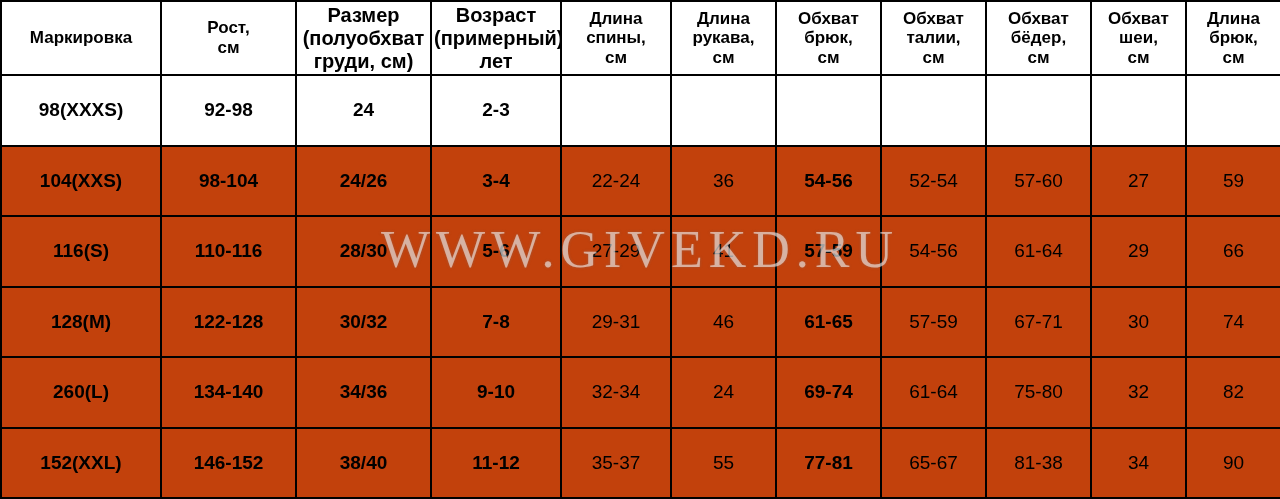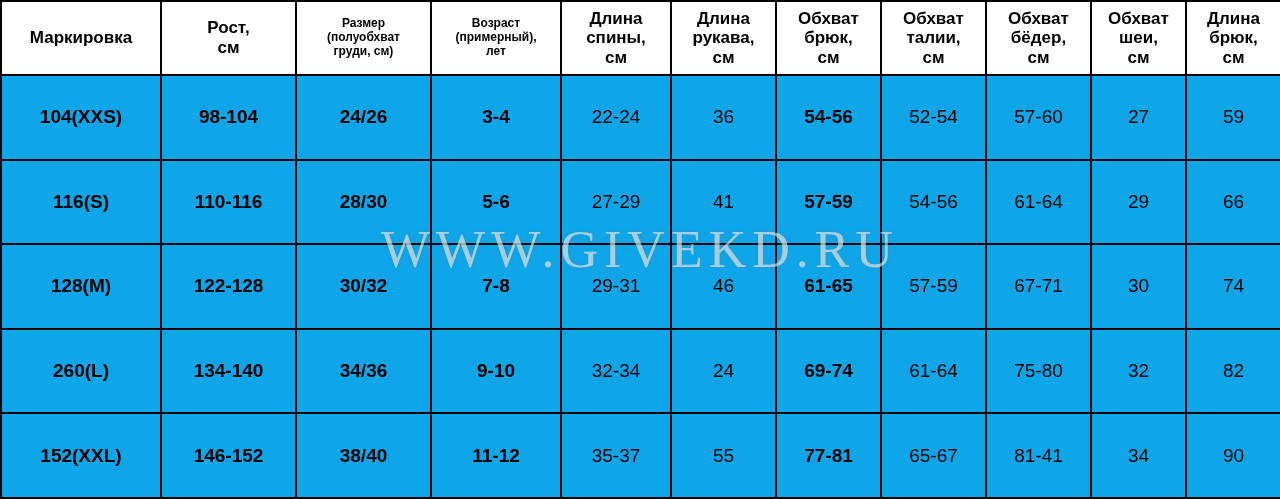--- a/index.html
+++ b/index.html
@@ -35,34 +35,34 @@
     overflow: hidden;
   }
   
   tr.header-row th {
     font-weight: bold;
     font-size: 17px;
     line-height: 1.15;
     height: 70px;
   }
   tr.header-row th.small-head {
-    font-size: 12px;
+    font-size: 20px;
   }
   
   tbody tr {
     height: 38px;
   }
   tbody td {
     font-size: 19px;
   }
   tbody td.bold {
     font-weight: bold;
   }
   tr.shaded td {
-    background: #0ea5e9;
+    background: #c2410c;
   }
   tr.plain td {
     background: #ffffff;
   }
   tr.header-row th {
     background: #ffffff;
   }
   
   col.c0 { width: 160px; }
   col.c1 { width: 135px; }
@@ -127,20 +127,33 @@
           <th><span>Длина</span><br><span>спины,</span><br><span>см</span></th>
           <th><span>Длина</span><br><span>рукава,</span><br><span>см</span></th>
           <th><span>Обхват</span><br><span>брюк,</span><br><span>см</span></th>
           <th><span>Обхват</span><br><span>талии,</span><br><span>см</span></th>
           <th><span>Обхват</span><br><span>бёдер,</span><br><span>см</span></th>
           <th><span>Обхват</span><br><span>шеи,</span><br><span>см</span></th>
           <th><span>Длина</span><br><span>брюк,</span><br><span>см</span></th>
         </tr>
     </thead>
     <tbody>
+        <tr class="plain">
+          <td class="bold">98(XXXS)</td>
+          <td class="bold">92-98</td>
+          <td class="bold">24</td>
+          <td class="bold">2-3</td>
+          <td></td>
+          <td></td>
+          <td class="bold"></td>
+          <td></td>
+          <td></td>
+          <td></td>
+          <td></td>
+        </tr>
         <tr class="shaded">
           <td class="bold">104(XXS)</td>
           <td class="bold">98-104</td>
           <td class="bold">24/26</td>
           <td class="bold">3-4</td>
           <td>22-24</td>
           <td>36</td>
           <td class="bold">54-56</td>
           <td>52-54</td>
           <td>57-60</td>
@@ -188,21 +201,21 @@
         </tr>
         <tr class="shaded">
           <td class="bold">152(XXL)</td>
           <td class="bold">146-152</td>
           <td class="bold">38/40</td>
           <td class="bold">11-12</td>
           <td>35-37</td>
           <td>55</td>
           <td class="bold">77-81</td>
           <td>65-67</td>
-          <td>81-41</td>
+          <td>81-38</td>
           <td>34</td>
           <td>90</td>
         </tr>
       </tbody>
   </table>
 
   <div id="watermark">
     <span class="wm-text">WWW.GIVEKD.RU</span>
   </div>
 

